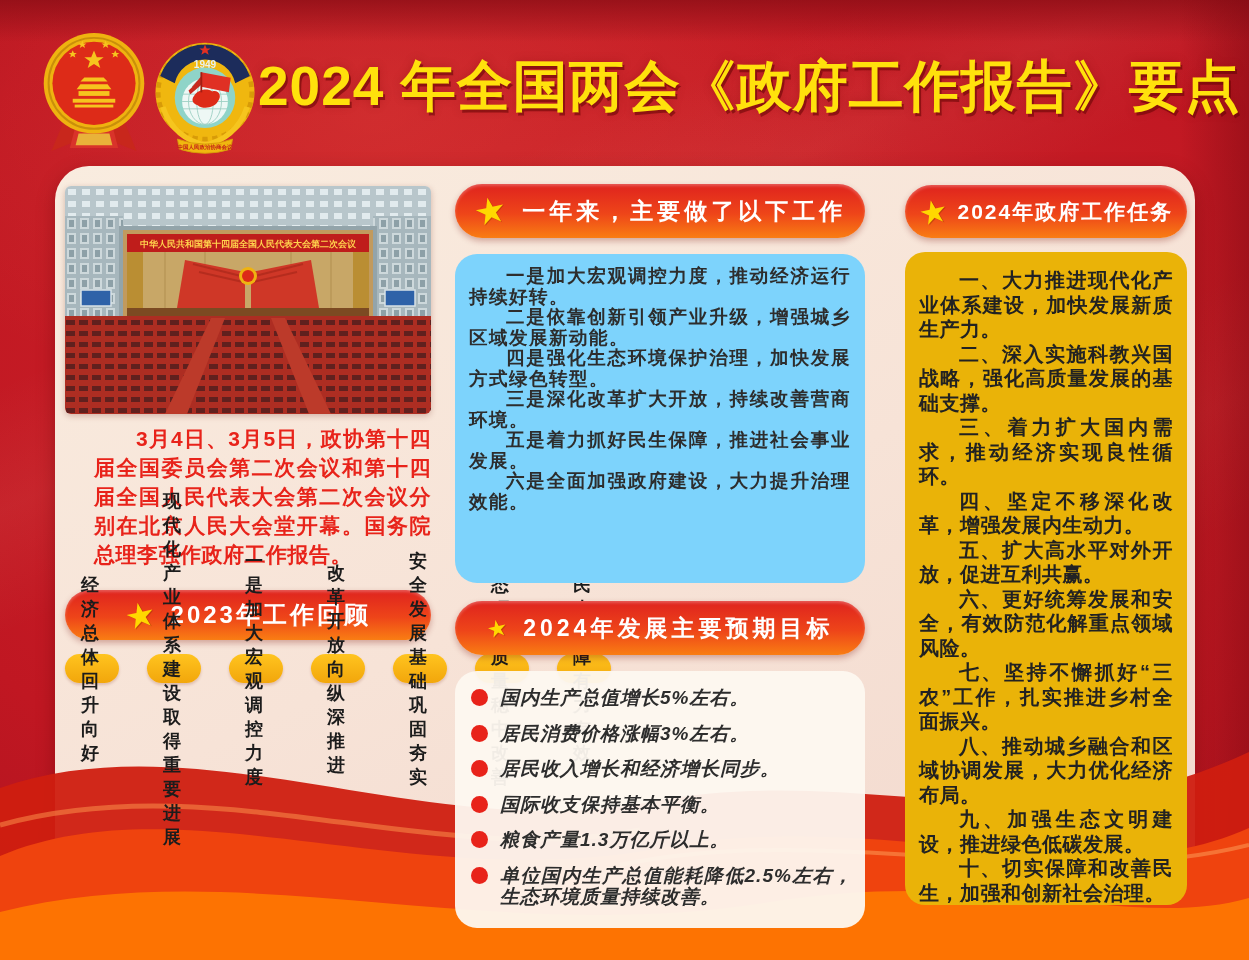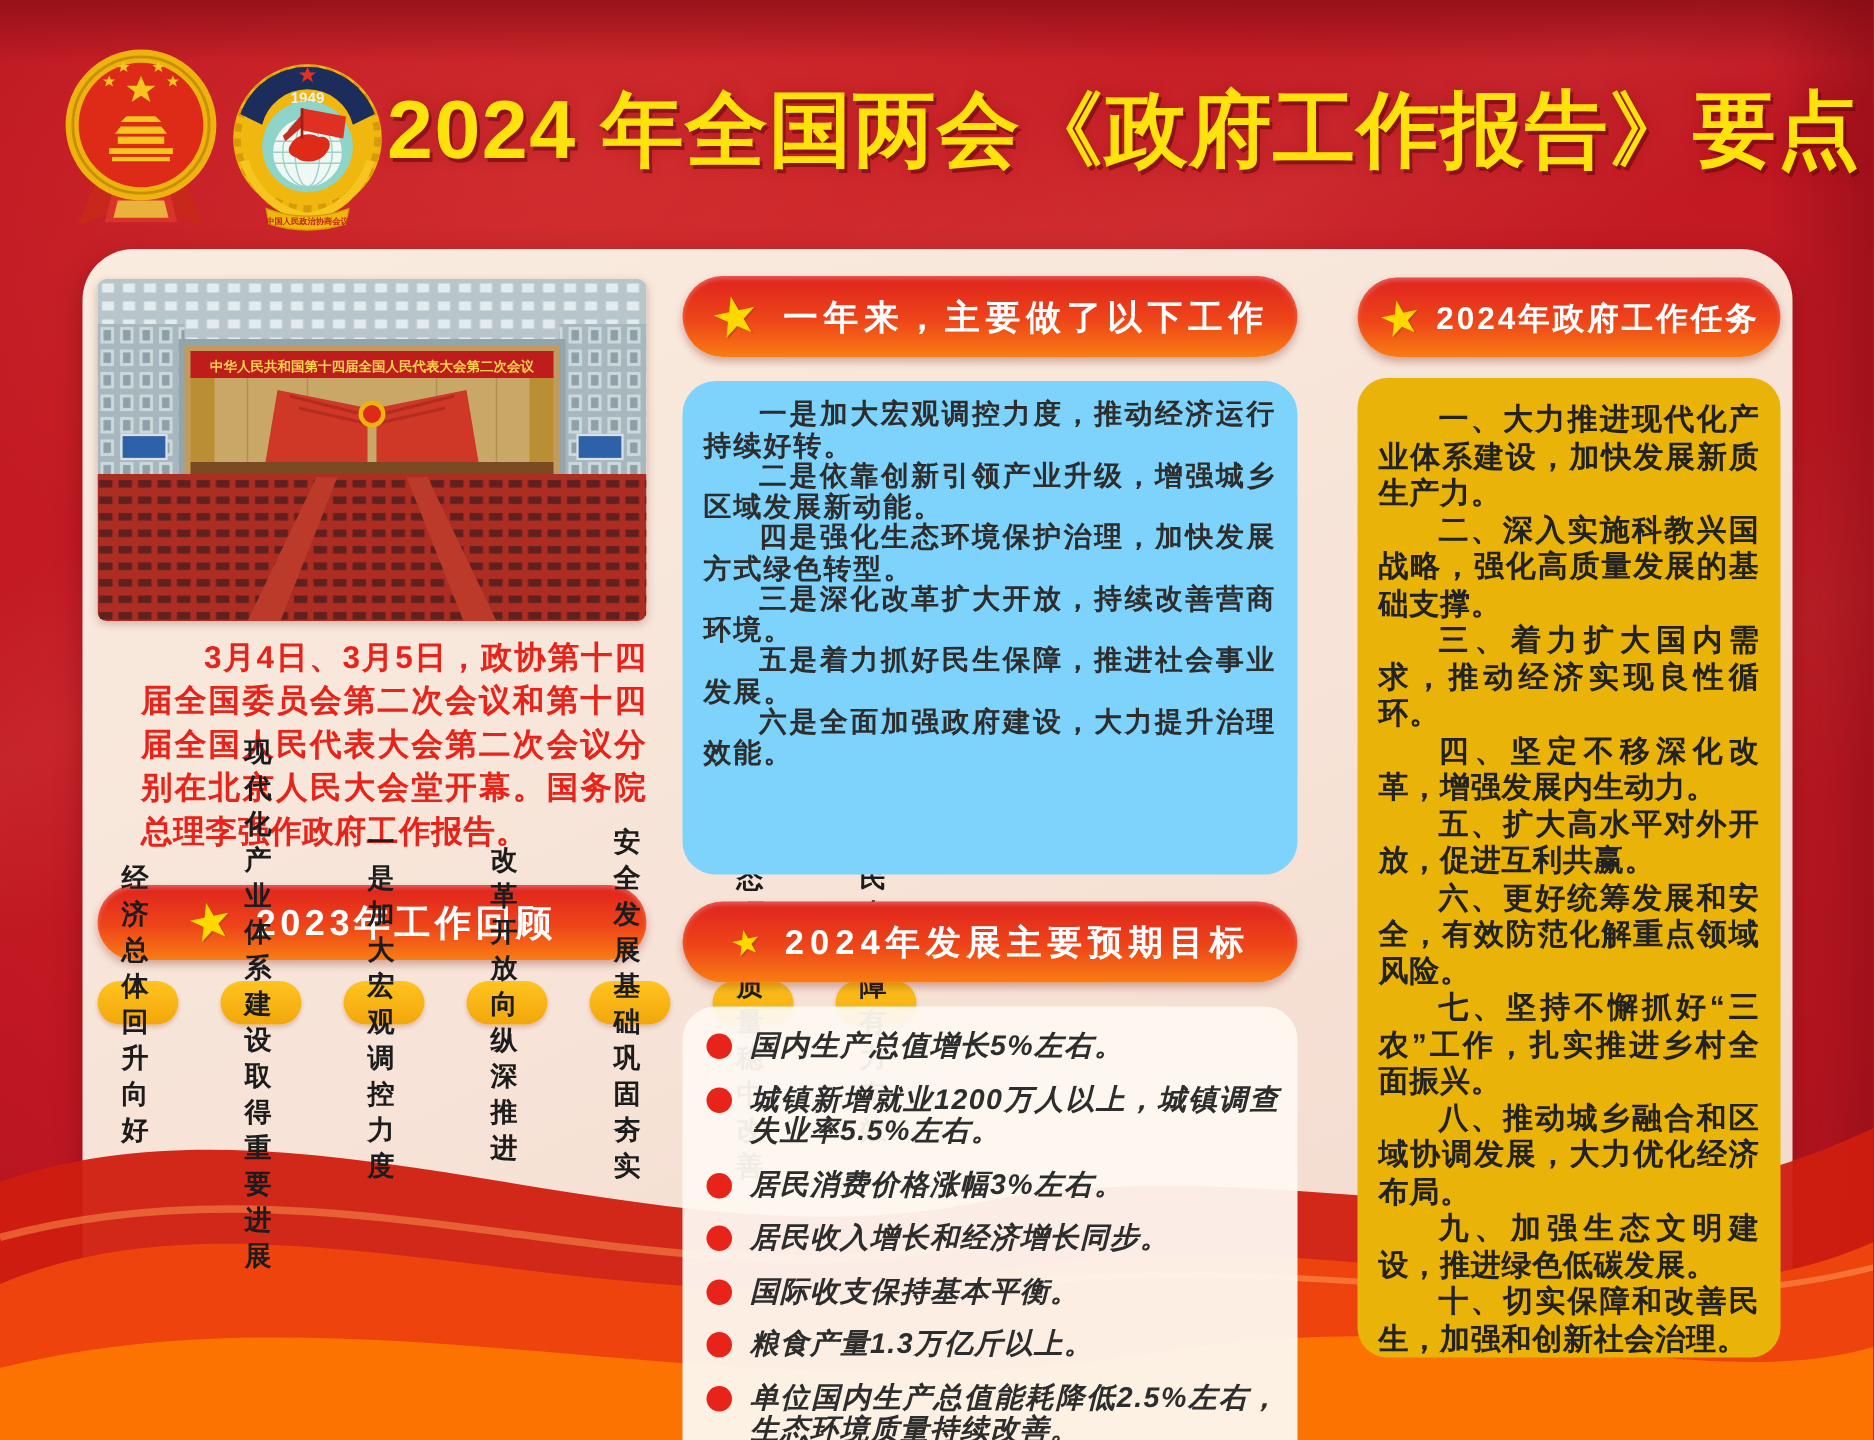--- a/index.html
+++ b/index.html
@@ -239,24 +239,20 @@
   </div>
 
   <div class="panel panel-white">
     <ul>
       <li>
           <span class="dot"></span>
           <span class="t">国内生产总值增长5%左右。</span>
         </li>
       <li>
           <span class="dot"></span>
-          <span class="t">城镇新增就业1200万人以上，城镇调查失业率5.5%左右。</span>
-        </li>
-      <li>
-          <span class="dot"></span>
           <span class="t">居民消费价格涨幅3%左右。</span>
         </li>
       <li>
           <span class="dot"></span>
           <span class="t">居民收入增长和经济增长同步。</span>
         </li>
       <li>
           <span class="dot"></span>
           <span class="t">国际收支保持基本平衡。</span>
         </li>

